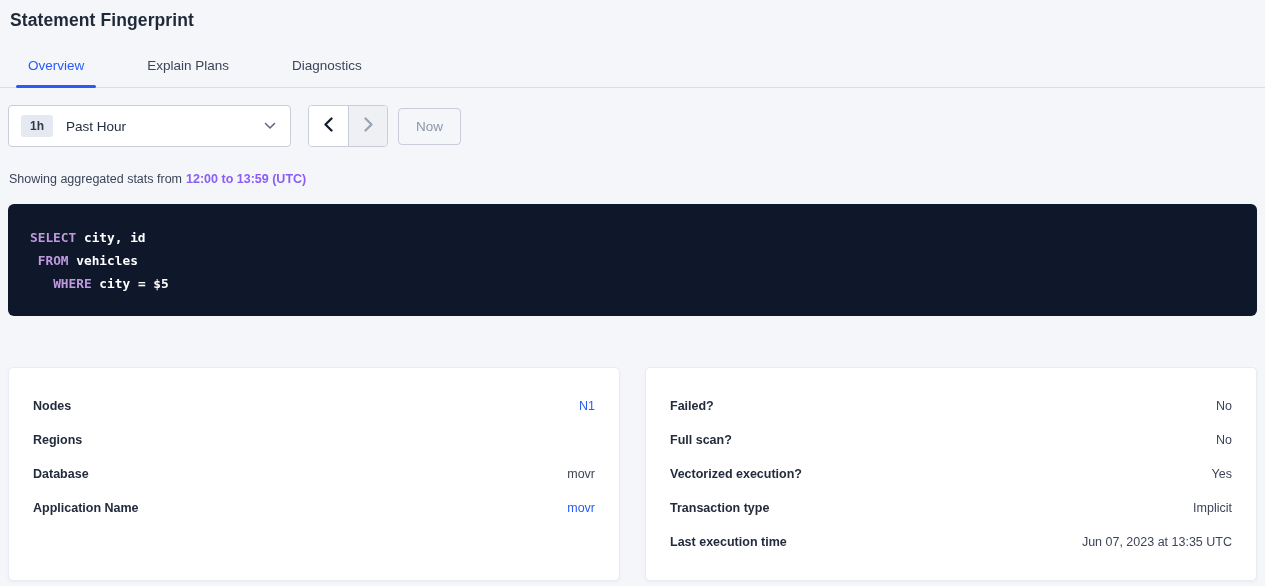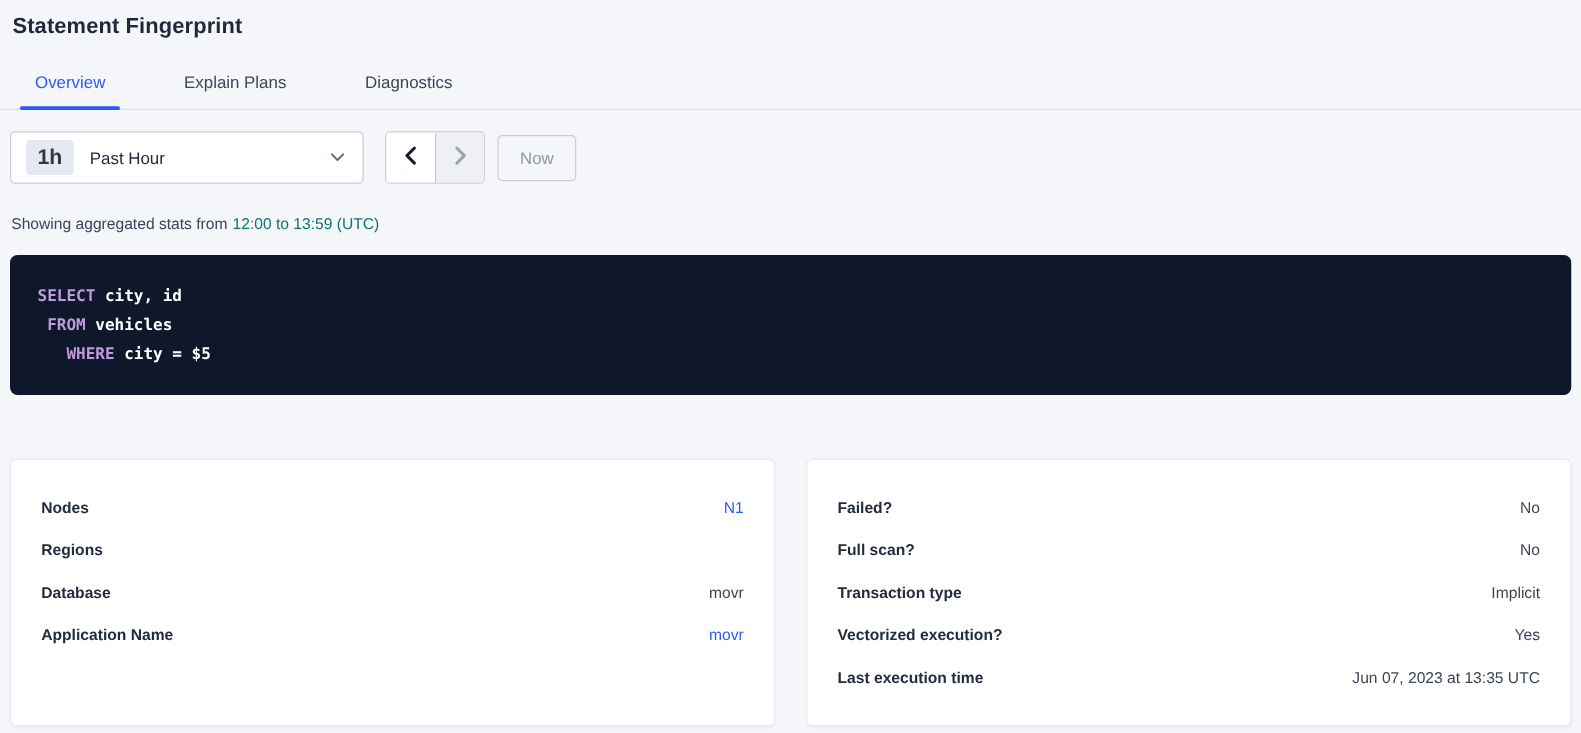--- a/index.html
+++ b/index.html
@@ -26,42 +26,42 @@
   }
 
   
   .toolbar { display: flex; align-items: center; margin: 17px 8px 0 8px; height: 42px; }
   .time-picker {
     width: 283px; height: 42px; background: #fff;
     border: 1px solid #c8cdd9; border-radius: 4px;
     display: flex; align-items: center; padding: 0 14px 0 12px; cursor: pointer;
   }
   .interval-badge {
-    background: #e4e9f2; color: #30394a; font-size: 17px; font-weight: 700;
+    background: #e4e9f2; color: #30394a; font-size: 12px; font-weight: 700;
     padding: 4px 9px; border-radius: 3px; margin-right: 13px;
   }
   .interval-label { font-size: 13.5px; color: #232c3d; }
   .tp-caret { margin-left: auto; display: flex; }
 
   .arrow-group {
     margin-left: 17px; display: flex; height: 42px;
     border: 1px solid #c8cdd9; border-radius: 4px; overflow: hidden; background: #fff;
   }
   .arrow-btn { width: 39px; display: flex; align-items: center; justify-content: center; cursor: pointer; border: none; background: #fff; padding: 0; }
   .arrow-btn.next { background: #eff0f3; border-left: 1px solid #c8cdd9; cursor: default; }
 
   .now-btn {
     margin-left: 10px; height: 37px; padding: 0 17px;
     border: 1px solid #c8cdd9; border-radius: 4px; background: transparent;
     color: #8d97a8; font-size: 13.5px; font-family: inherit; cursor: default;
   }
 
   
   .stats-line { margin: 25px 8px 0 9px; font-size: 12.5px; color: #3c4558; }
-  .stats-range { font-weight: 400; color: #0f766e; margin-left: 4px; }
+  .stats-range { font-weight: 700; color: #8b5cf6; margin-left: 4px; }
 
   
   .sql-box {
     margin: 18px 8px 0 8px; background: #0f172a; border-radius: 6px;
     padding: 22px 22px 21px 22px;
   }
   .sql-line {
     font-family: "DejaVu Sans Mono", "Liberation Mono", monospace;
     font-weight: 700; font-size: 12.8px; line-height: 23px;
     color: #ffffff; white-space: pre;
@@ -158,26 +158,26 @@
   <div class="card">
     <div class="summary-row">
       <span class="row-label">Failed?</span>
       <span class="row-value">No</span>
     </div>
     <div class="summary-row">
       <span class="row-label">Full scan?</span>
       <span class="row-value">No</span>
     </div>
     <div class="summary-row">
+      <span class="row-label">Vectorized execution?</span>
+      <span class="row-value">Yes</span>
+    </div>
+    <div class="summary-row">
       <span class="row-label">Transaction type</span>
       <span class="row-value">Implicit</span>
-    </div>
-    <div class="summary-row">
-      <span class="row-label">Vectorized execution?</span>
-      <span class="row-value">Yes</span>
     </div>
     <div class="summary-row">
       <span class="row-label">Last execution time</span>
       <span class="row-value">Jun 07, 2023 at 13:35 UTC</span>
     </div>
   </div>
 
 </div>
 
 </body></html>

